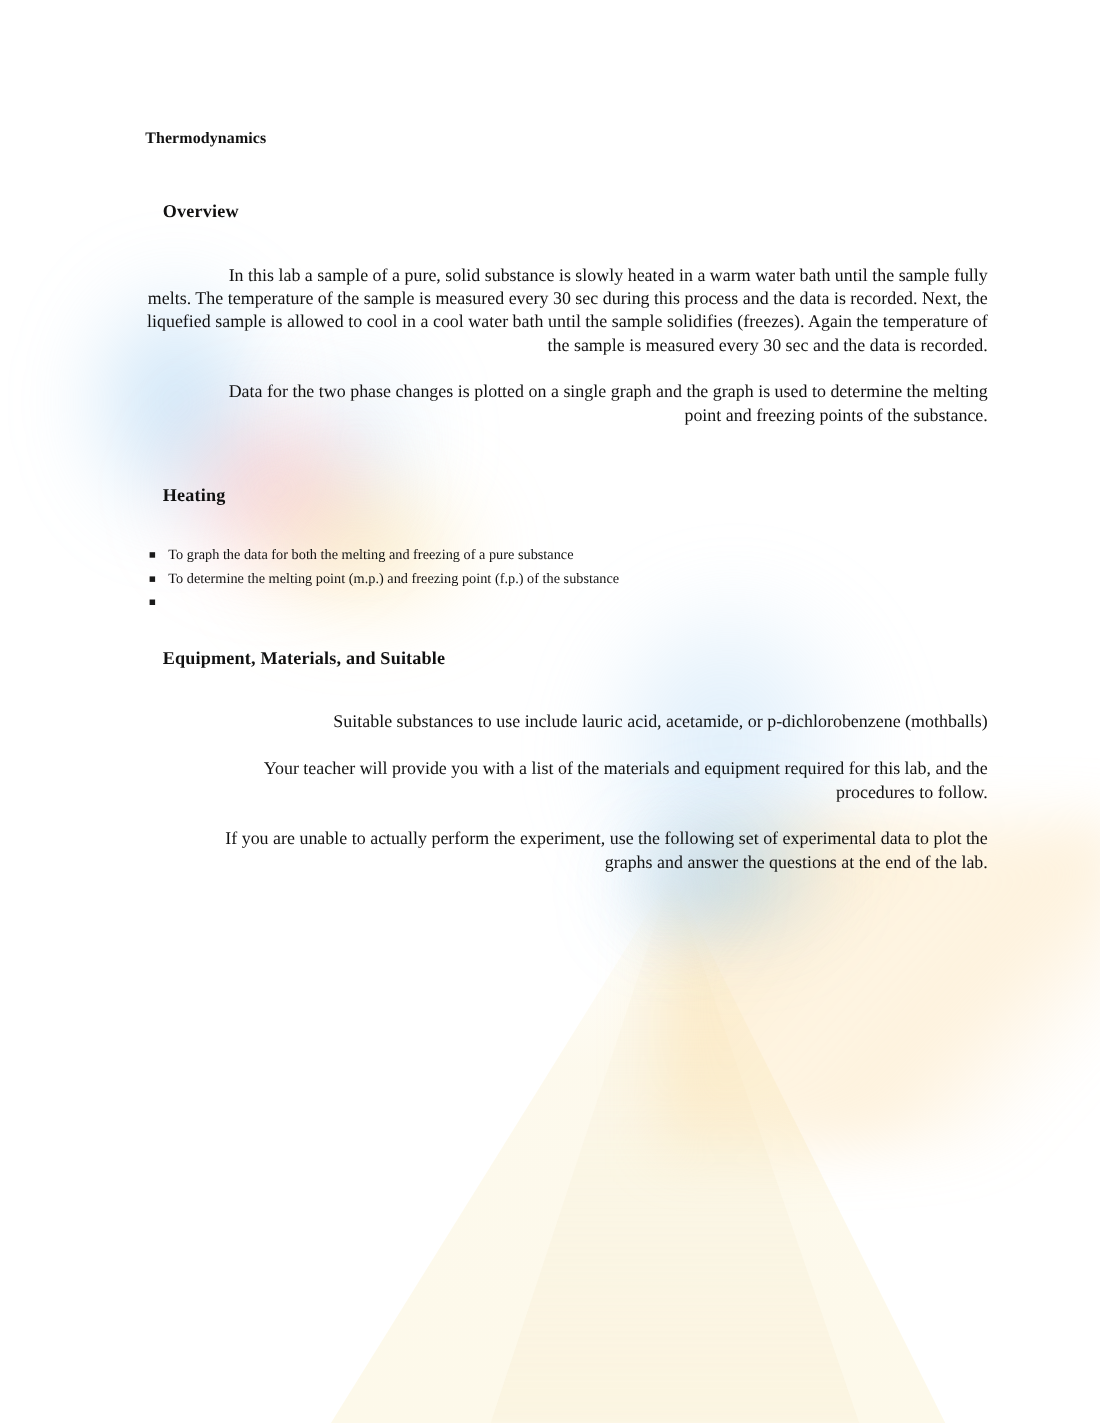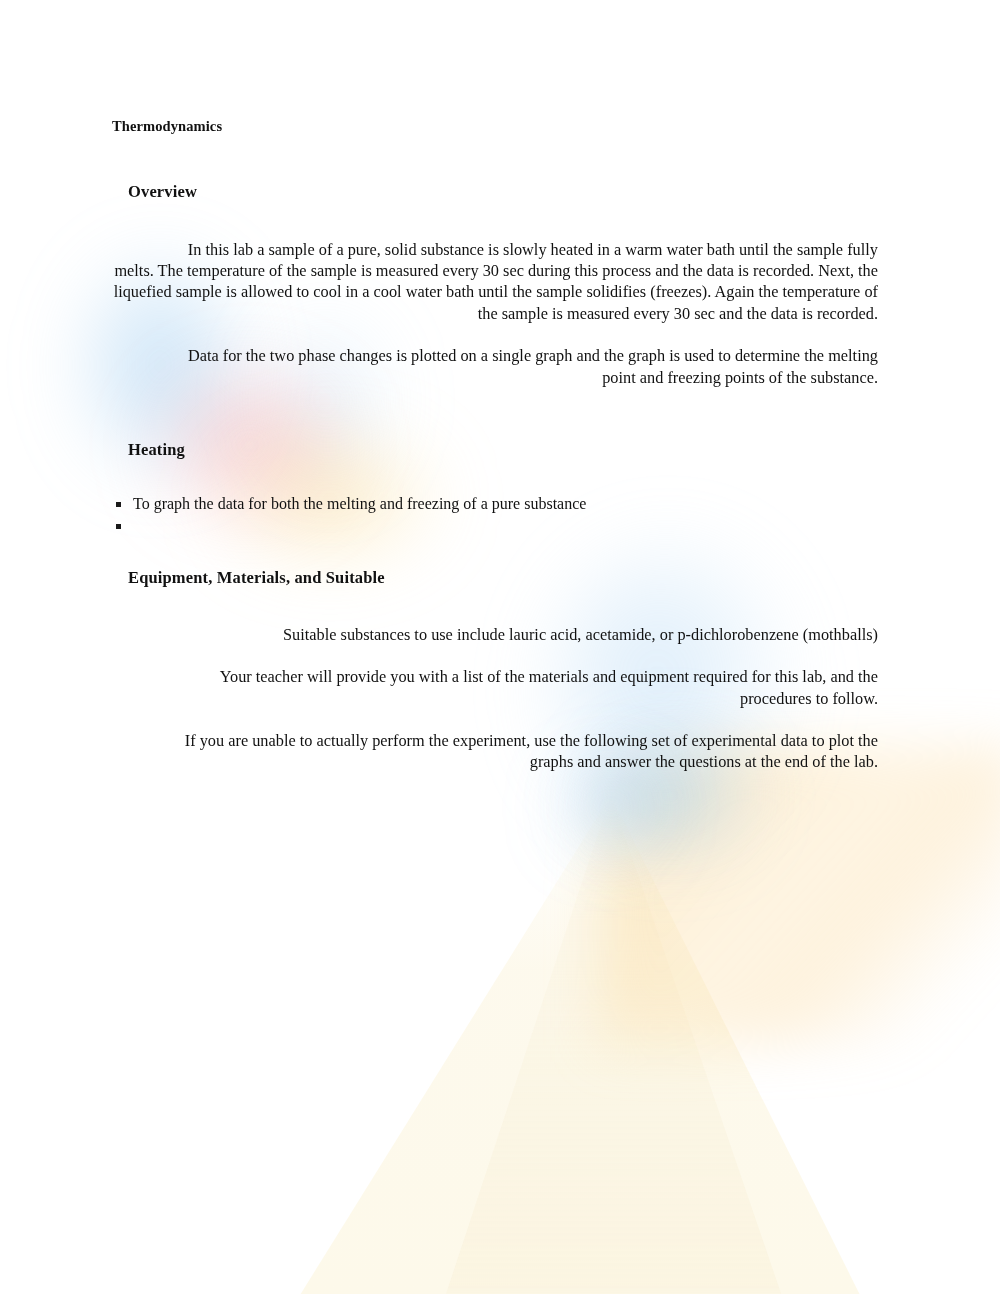--- a/index.html
+++ b/index.html
@@ -101,21 +101,21 @@
     height: 500px;
     background: linear-gradient(to bottom, rgba(250,244,226,0.0) 0%, rgba(250,244,226,0.55) 40%, rgba(250,243,222,0.75) 100%);
     clip-path: polygon(55.5% 0%, 86% 100%, 26% 100%);
     filter: blur(6px);
     pointer-events: none;
   }
 
   
   #content {
     position: absolute;
-    left: 112px;
+    left: 132px;
     top: 0;
     width: 766px;
     z-index: 2;
   }
   .kicker {
     font-size: 14.5px;
     font-weight: bold;
     line-height: 1.0;
     margin: 0;
     padding-top: 119px;
@@ -153,21 +153,21 @@
   .p-equip-1     { padding-top: 21px; }
   .p-equip-2     { padding-top: 21px; }
   .p-equip-3     { padding-top: 21px; }
 
   ul.purpose-list {
     list-style: none;
     margin: 0;
     padding: 18px 0 0 0;
   }
   ul.purpose-list li {
-    font-size: 16px;
+    font-size: 13px;
     line-height: 21.4px;
     position: relative;
     padding-left: 21px;
     margin: 0;
   }
   ul.purpose-list li .sq-bullet {
     position: absolute;
     left: 4px;
     top: 9px;
     width: 5px;
@@ -207,20 +207,21 @@
 
     <h2 class="section-heading sh-purpose">Heating</h2>
 
     <ul class="purpose-list">
       <li>
         <span class="sq-bullet"></span>
         <span>To graph the data for both the melting and freezing of a pure substance</span>
       </li>
       <li>
         <span class="sq-bullet"></span>
+        <span>To determine the melting point (m.p.) and freezing point (f.p.) of the substance</span>
       </li>
       <li>
         <span class="sq-bullet"></span>
       </li>
     </ul>
 
     <h2 class="section-heading sh-equipment">Equipment, Materials, and Suitable</h2>
 
     <p class="body indent p-equip-2">Suitable substances to use include lauric acid, acetamide, or p-dichlorobenzene (mothballs)</p>
 

